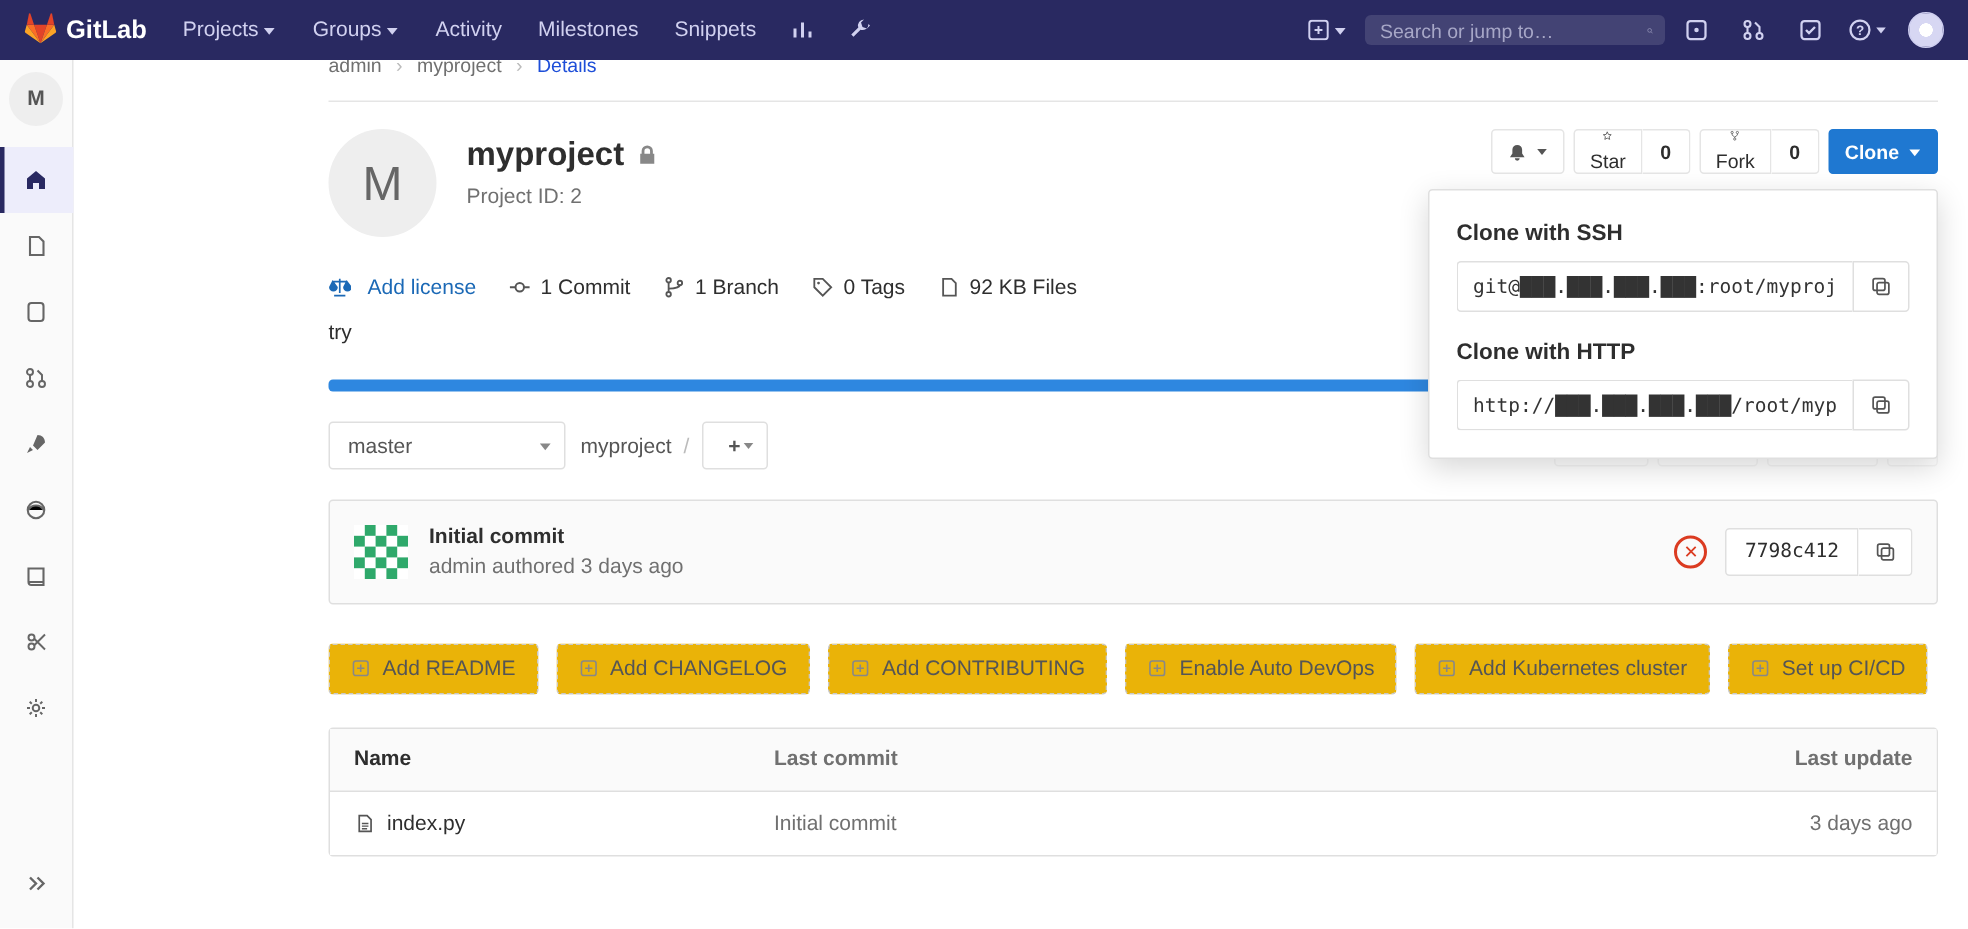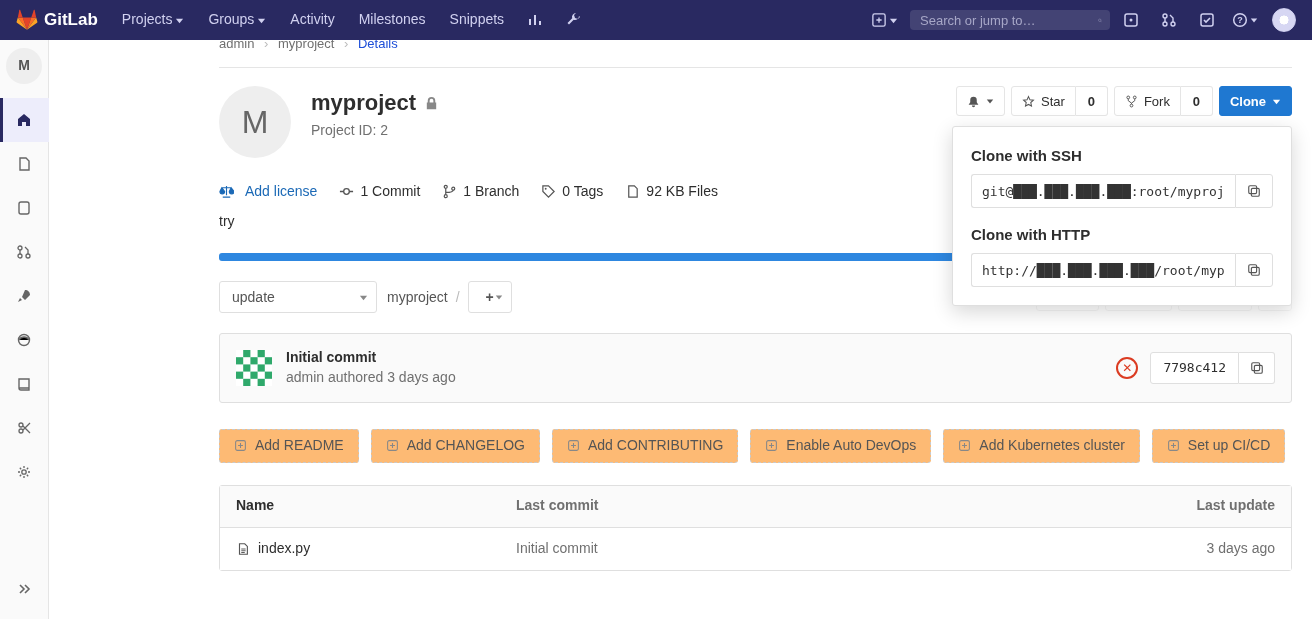--- a/index.html
+++ b/index.html
@@ -9,21 +9,21 @@
     --blue:#1f78d1; --red:#db3b21;
   }
   *{box-sizing:border-box;}
   html,body{margin:0;padding:0;background:var(--bg);color:var(--text);
     font-family:-apple-system,"Segoe UI","Helvetica Neue",Arial,sans-serif;
     font-size:14px;line-height:1.4;}
   body{width:1312px;height:619px;overflow:hidden;position:relative;}
   svg{display:block;}
   .header{height:40px;background:var(--navy);display:flex;align-items:center;
     color:#fff;padding:0 16px;gap:4px;position:relative;z-index:10;}
-  .header .logo{display:flex;align-items:center;gap:6px;font-weight:700;
+  .header .logo{display:flex;gap:6px;font-weight:700;
     font-size:17px;margin-right:10px;}
   .header .nav-item{display:flex;align-items:center;gap:3px;color:#d1d1f0;
     padding:0 10px;height:26px;cursor:pointer;font-size:14px;}
   .header .spacer{flex:1;}
   .header .search{display:flex;align-items:center;background:rgba(255,255,255,.12);
     border-radius:4px;height:20px;padding:0 8px;width:200px;color:#a7a7c7;}
   .header .search input{background:none;border:none;color:#d1d1f0;font-size:13px;
     outline:none;flex:1;}
   .header .search input::placeholder{color:#a7a7c7;}
   .header .hicon{width:34px;height:40px;display:flex;align-items:center;
@@ -60,21 +60,21 @@
     display:flex;align-items:center;justify-content:center;font-size:32px;
     color:#666;font-weight:400;}
   .proj-meta h1{font-size:22px;margin:2px 0 2px;font-weight:700;display:flex;
     align-items:center;gap:8px;}
   .proj-meta .pid{color:var(--muted);font-size:14px;}
   .head-actions{margin-left:auto;display:flex;gap:6px;align-items:flex-start;
     position:relative;}
   .btn{border:1px solid var(--btn-border);background:var(--btn-bg);color:#2e2e2e;
     height:30px;padding:0 10px;border-radius:3px;display:inline-flex;
     align-items:center;gap:6px;font-size:13px;cursor:pointer;}
-  .btn.split{border-radius:3px 0 0 3px;}
+  .btn.split{border-radius:3px 0 0 3px;flex-direction:column;}
   .btn.count{border-left:none;border-radius:0 3px 3px 0;min-width:32px;
     justify-content:center;font-weight:600;}
   .btn-group{display:inline-flex;}
   .btn.primary{background:var(--blue);border-color:var(--blue);color:#fff;
     font-weight:600;text-align:center;}
 
   .statline{display:flex;gap:22px;margin-top:24px;align-items:center;
     flex-wrap:wrap;}
   .statline .stat{display:flex;align-items:center;gap:6px;color:#2e2e2e;
     font-size:14px;}
@@ -105,21 +105,21 @@
   .sha-group{display:flex;}
   .sha{border:1px solid var(--border);height:32px;padding:0 12px;border-radius:3px 0 0 3px;
     display:flex;align-items:center;font-family:Menlo,Consolas,monospace;font-size:13px;
     background:#fff;}
   .copy{border:1px solid var(--border);border-left:none;border-radius:0 3px 3px 0;
     width:36px;display:flex;align-items:center;justify-content:center;background:#fff;cursor:pointer;}
 
   .chips{display:flex;flex-wrap:wrap;gap:12px;margin-top:26px;}
   .chip{border:1px dashed #c9c9c9;border-radius:3px;height:34px;padding:0 14px;
     display:inline-flex;align-items:center;gap:8px;color:#555;cursor:pointer;
-    background:#fdba74;}
+    background:#eab308;}
 
   .filetable{margin-top:22px;border:1px solid var(--border);border-radius:3px;}
   .filetable .row{display:flex;align-items:center;height:42px;padding:0 16px;}
   .filetable .row.head{background:#fafafa;border-bottom:1px solid var(--border);
     color:#2e2e2e;font-weight:600;}
   .filetable .row.body{background:#fff;}
   .filetable .c-name{flex:0 0 280px;display:flex;align-items:center;gap:8px;}
   .filetable .c-commit{flex:1;color:var(--muted);}
   .filetable .c-update{flex:0 0 160px;text-align:right;color:var(--muted);}
 
@@ -420,21 +420,21 @@
         <span>92 KB Files</span>
       </span>
     </div>
 
     <div class="desc">try</div>
 
     <div class="bluebar"></div>
 
     <div class="toolbar" style="position:relative">
       <div class="select" style="width:158px">
-        <span>update</span>
+        <span>master</span>
         <span class="caret">
             <svg width="9" height="9" viewBox="0 0 10 10">
               <path fill="#888" d="M1 3h8L5 8z"></path>
             </svg>
           </span>
       </div>
       <div class="crumbpath">
         <span>myproject</span>
         <span class="slash">/</span>
         <div class="select mini" style="width:44px;justify-content:center;padding:0 6px;">

